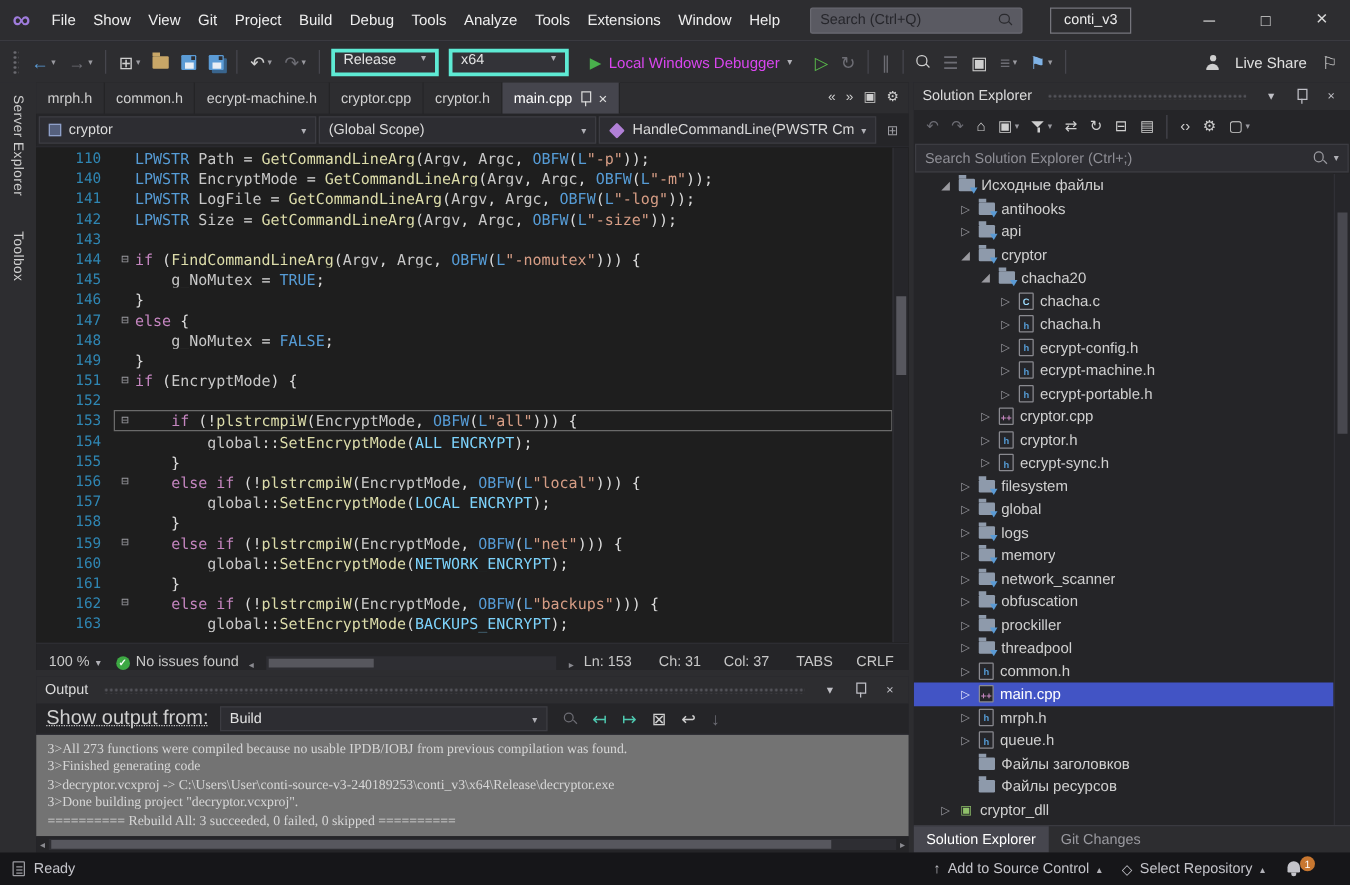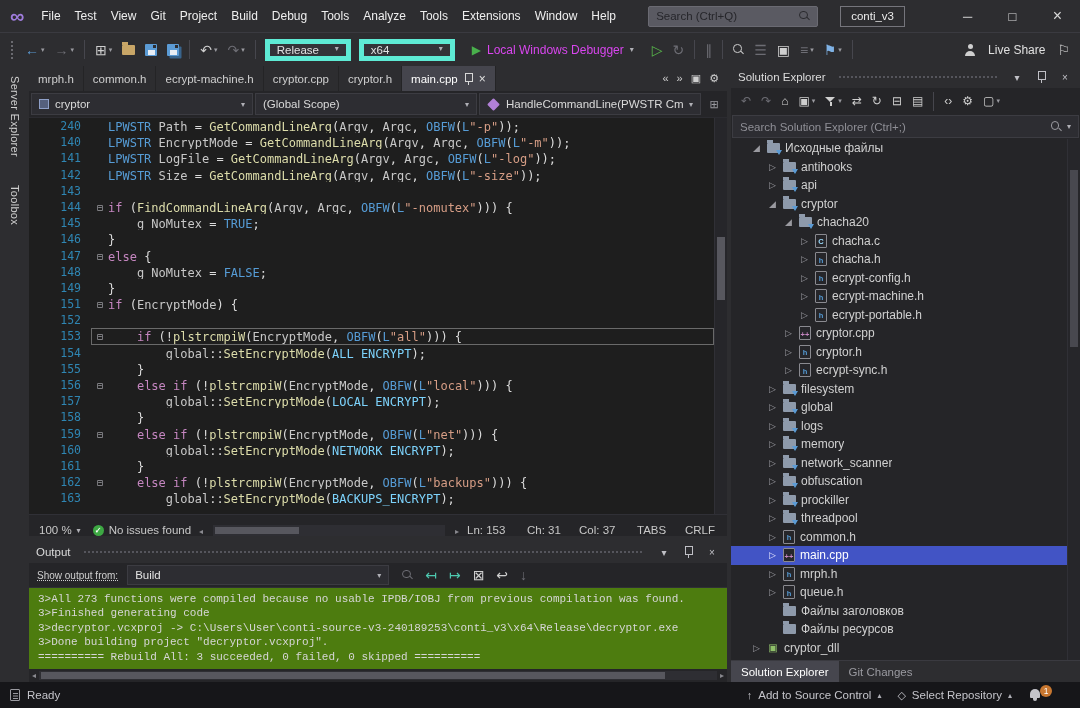--- a/index.html
+++ b/index.html
@@ -21,21 +21,21 @@
 
 .toolbar{height:33px;display:flex;align-items:center;background:#2d2d30;padding:0 6px;gap:2px;flex:none}
 .tb-grip{width:5px;height:20px;margin:0 4px;background-image:radial-gradient(circle,#6a6a70 1px,transparent 1.2px);background-size:4px 4px}
 .tb-sep{width:1px;height:19px;background:#46464d;margin:0 4px;flex:none}
 .tb-spacer{flex:1}
 .tb-icon{display:flex;align-items:center;gap:2px;padding:2px 4px;color:#cfcfcf}
 .tb-icon .glyph{font-size:14px;line-height:1;color:inherit}
 .tb-icon.dim{color:#6d6d74}
 .mini-caret{font-size:7px;color:#9a9aa0}
 .caret{font-size:8px;color:#b0b0b6;flex:none}
-.tb-combo{height:22px;background:#333338;border:5px solid #5eead4;display:flex;align-items:flex-start;padding:0 7px;margin:0 3px}
+.tb-combo{height:22px;background:#333338;border:3px solid #5eead4;display:flex;align-items:flex-start;padding:0 7px;margin:0 3px}
 .combo-label{flex:1;font-size:11.5px;color:#e2e2e2}
 .tb-run{height:24px;display:flex;align-items:center;gap:6px;padding:0 8px;margin:0 4px}
 .run-glyph{color:#49b04c;font-size:12px}
 .run-label{color:#d946ef;font-size:12px;white-space:nowrap}
 .tb-label{font-size:12px;color:#e0e0e0;margin:0 6px;white-space:nowrap}
 
 
 .main{flex:1;display:flex;min-height:0;background:#2d2d30}
 .sidestrip{width:29px;display:flex;flex-direction:column;align-items:center;padding-top:10px;gap:28px;flex:none}
 .vtab{writing-mode:vertical-rl;font-size:11px;color:#cfcfcf;letter-spacing:.3px}
@@ -81,25 +81,25 @@
 .pos{flex:none}
 .pos.w1{width:52px}.pos.w2{width:44px}.pos.w3{width:50px}.pos.w4{width:40px}.pos.w5{width:36px}
 
 .hsplit{height:5px;background:#2d2d30;flex:none}
 .outputpane{flex:1;display:flex;flex-direction:column;background:#252528;min-height:0}
 .phead{height:22px;display:flex;align-items:center;padding:0 7px;gap:8px;background:#2d2d30;flex:none}
 .ptitle{font-size:11.5px;color:#dcdcdc;white-space:nowrap}
 .gripdots{flex:1;height:5px;background-image:radial-gradient(circle,#55555c 1px,transparent 1.2px);background-size:4px 4px;margin:0 4px}
 .picon{color:#c0c0c6;font-size:10px;width:16px;display:flex;align-items:center;justify-content:center}
 .otoolbar{height:25px;display:flex;align-items:center;gap:9px;padding:0 8px;background:#252528;border-bottom:1px solid #303036;flex:none}
-.olabel{font-size:10px;color:#cfcfcf;text-decoration:underline dotted 0px;white-space:nowrap}
+.olabel{font-size:16px;color:#cfcfcf;text-decoration:underline dotted 0px;white-space:nowrap}
 .ocombo{width:262px;height:20px;background:#2d2d32;border:1px solid #3c3c42;display:flex;align-items:center;padding:0 7px;font-size:11.5px;color:#e2e2e2}
 .ocombo .oval{flex:1}
 .oicons{display:flex;align-items:center;gap:4px;color:#c8c8c8}
-.otext{flex:1;background:#4d7c0f;font-family:Liberation Mono, monospace;font-size:11px;line-height:14.4px;color:#d6d6d6;padding:4px 9px;overflow:hidden;white-space:pre}
+.otext{flex:1;background:#737373;font-family:Liberation Serif, serif;font-size:11px;line-height:14.4px;color:#d6d6d6;padding:4px 9px;overflow:hidden;white-space:pre}
 .obar{height:13px;background:#252528;display:flex;align-items:center;padding:0 3px;gap:3px;flex:none}
 .otrack{flex:1;height:9px;position:relative;background:#2e2e33}
 .othumb{position:absolute;top:1px;bottom:1px;left:2px;width:92%;background:#57575e}
 
 .vsplit{width:4px;background:#2d2d30;flex:none}
 .rightpanel{width:349px;display:flex;flex-direction:column;background:#252528;flex:none;min-width:0}
 .setoolbar{height:26px;display:flex;align-items:center;gap:2px;padding:0 6px;color:#c8c8c8;flex:none}
 .setoolbar .glyph{font-size:12px}
 .sesearch{height:23px;margin:1px;background:#2d2d32;border:1px solid #3c3c42;display:flex;align-items:center;padding:0 7px;gap:5px;flex:none;color:#9a9aa0}
 .sesearch-text{flex:1;font-size:11.5px;color:#8f8f96;white-space:nowrap;overflow:hidden}
@@ -159,21 +159,21 @@
 </style>
 </head>
 <body>
 
 <div class="root">
 
   <div class="titlebar">
     <span class="logo">∞</span>
     <div class="menubar">
         <div class="menu-item">File</div>
-        <div class="menu-item">Test</div>
+        <div class="menu-item">Show</div>
         <div class="menu-item">View</div>
         <div class="menu-item">Git</div>
         <div class="menu-item">Project</div>
         <div class="menu-item">Build</div>
         <div class="menu-item">Debug</div>
         <div class="menu-item">Tools</div>
         <div class="menu-item">Analyze</div>
         <div class="menu-item">Tools</div>
         <div class="menu-item">Extensions</div>
         <div class="menu-item">Window</div>
@@ -339,21 +339,21 @@
           <div class="navcombo">
             <span class="nav-method-icon"></span>
             <span class="nlabel">HandleCommandLine(PWSTR CmdLi</span>
             <span class="caret">▾</span>
           </div>
           <div class="nav-side-icon">⊞</div>
         </div>
         <div class="code">
           <div class="codelines">
               <div class="crow">
-                <span class="lnum">240</span>
+                <span class="lnum">110</span>
                 <span class="crest">
                   <span class="fold"></span>
                   <span class="ctext"><span class="tk-k">LPWSTR</span><span class="tk-p"> </span><span class="tk-v">Path</span><span class="tk-p"> = </span><span class="tk-f">GetCommandLineArg</span><span class="tk-p">(</span><span class="tk-v">Argv</span><span class="tk-p">, </span><span class="tk-v">Argc</span><span class="tk-p">, </span><span class="tk-k">OBFW</span><span class="tk-p">(</span><span class="tk-k">L</span><span class="tk-s">"-p"</span><span class="tk-p">));</span></span>
                 </span>
               </div>
               <div class="crow">
                 <span class="lnum">140</span>
                 <span class="crest">
                   <span class="fold"></span>
                   <span class="ctext"><span class="tk-k">LPWSTR</span><span class="tk-p"> </span><span class="tk-v">EncryptMode</span><span class="tk-p"> = </span><span class="tk-f">GetCommandLineArg</span><span class="tk-p">(</span><span class="tk-v">Argv</span><span class="tk-p">, </span><span class="tk-v">Argc</span><span class="tk-p">, </span><span class="tk-k">OBFW</span><span class="tk-p">(</span><span class="tk-k">L</span><span class="tk-s">"-m"</span><span class="tk-p">));</span></span>

